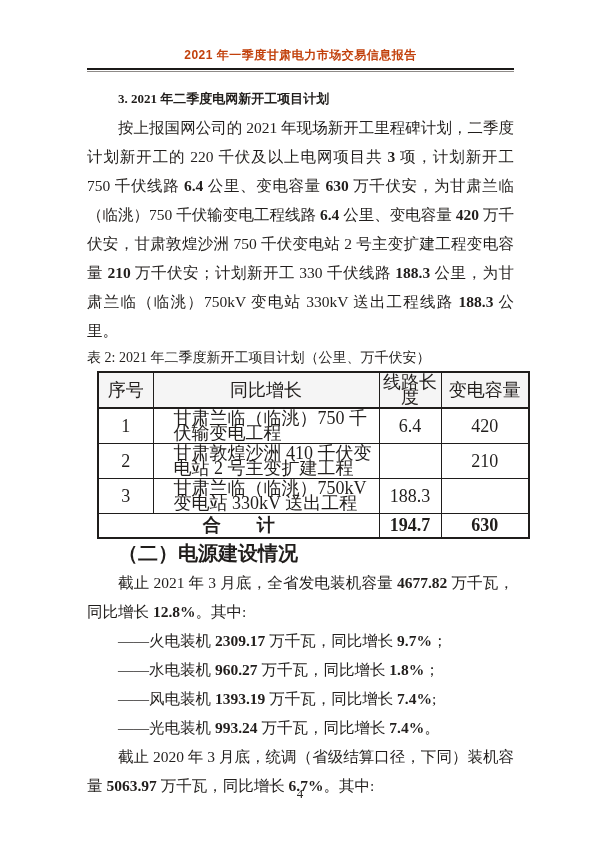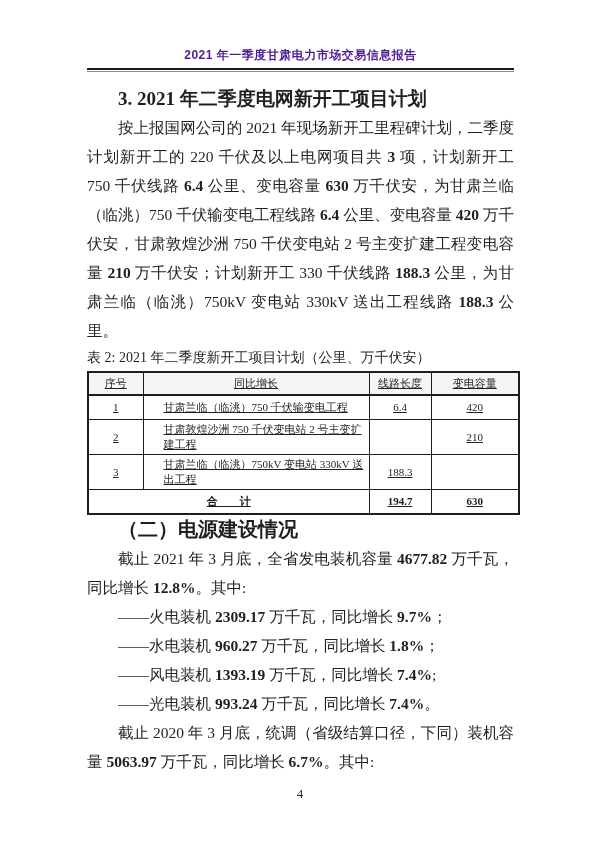--- a/index.html
+++ b/index.html
@@ -8,48 +8,48 @@
     font-family:"Liberation Serif","DejaVu Serif",serif;
     color:#211e1c;
   }
   .page{position:relative;width:600px;height:848px;background:#ffffff;overflow:hidden;}
 
   
   .running-header{
     position:absolute;top:47px;left:87px;width:427px;
     text-align:center;
     font-family:"Liberation Sans","DejaVu Sans",sans-serif;
-    font-size:12px;font-weight:bold;color:#4c1d95;letter-spacing:.5px;
+    font-size:12px;font-weight:bold;color:#c2410c;letter-spacing:.5px;
   }
   .header-rule{position:absolute;top:68px;left:87px;width:427px;}
   .header-rule .thick{height:2px;background:#1b1918;}
   .header-rule .thin{height:1px;background:#8f8b88;margin-top:1px;}
 
   
   .content{
     position:absolute;top:84px;left:87px;width:427px;
     font-size:15.5px;line-height:29px;text-align:justify;
   }
   .content p{margin:0;}
   .b{font-weight:bold;}
 
   .h-grid{
-    font-weight:bold;font-size:19px;line-height:29px;margin:0;
+    font-weight:bold;font-size:13px;line-height:29px;margin:0;
     padding-left:31px;text-align:left;
   }
   .para{text-indent:31px;}
 
   .table-caption{
     line-height:26px;margin-top:2px;text-align:left;font-size:14px;
   }
 
   table.plan{
-    border-collapse:collapse;width:431px;
-    font-size:11px;line-height:15px;text-align:center;
-    border:2px solid #1f1d1b;table-layout:fixed;text-decoration:underline;
+    border-collapse:collapse;margin-left:10px;width:431px;
+    font-size:18px;line-height:15px;text-align:center;
+    border:2px solid #1f1d1b;table-layout:fixed;
   }
   table.plan th,table.plan td{
     border:1px solid #1f1d1b;padding:2px 2px;height:19px;
     font-weight:normal;vertical-align:middle;
   }
   table.plan thead th{border-bottom:2px solid #1f1d1b;background:#f5f5f5;height:17px;}
   table.plan .proj{text-align:left;padding-left:20px;}
   table.plan .total td{font-weight:bold;}
   col.c-no{width:55px;}col.c-proj{width:226px;}col.c-len{width:62px;}col.c-cap{width:88px;}
 
@@ -99,21 +99,21 @@
       </thead>
       <tbody>
         <tr>
           <td>1</td>
           <td class="proj">甘肃兰临（临洮）750 千伏输变电工程</td>
           <td>6.4</td>
           <td>420</td>
         </tr>
         <tr>
           <td>2</td>
-          <td class="proj">甘肃敦煌沙洲 750 千伏变电站 2 号主变扩建工程</td>
+          <td class="proj">甘肃敦煌沙洲 410 千伏变电站 2 号主变扩建工程</td>
           <td></td>
           <td>210</td>
         </tr>
         <tr>
           <td>3</td>
           <td class="proj">甘肃兰临（临洮）750kV 变电站 330kV 送出工程</td>
           <td>188.3</td>
           <td></td>
         </tr>
         <tr class="total">

